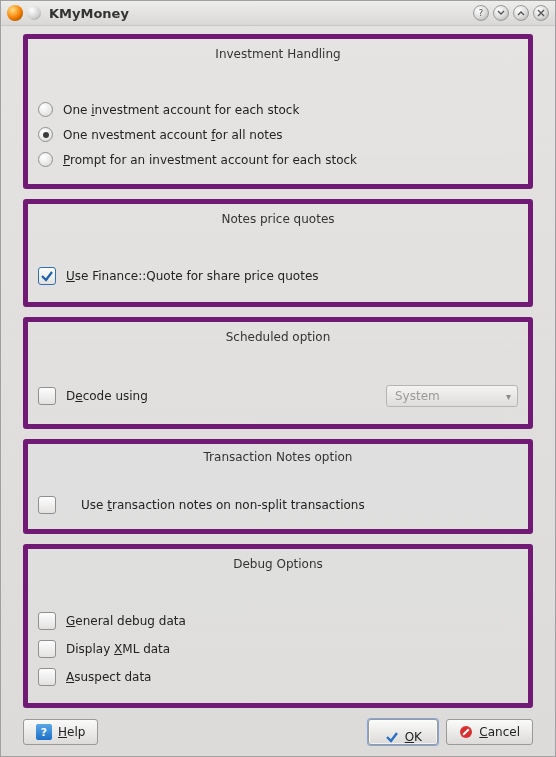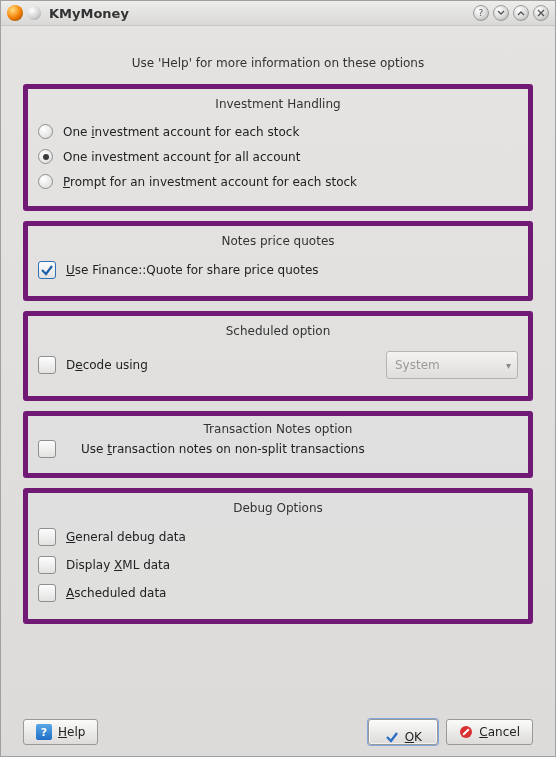--- a/index.html
+++ b/index.html
@@ -76,20 +76,21 @@
     background: rgba(255,255,255,0.06);
   }
   .group-title {
     text-align: center;
     font-size: 12px;
     color: #333;
     padding: 8px 0 6px 0;
   }
   .group-body {
     padding: 2px 10px 12px 10px;
+    margin-top: 28px;
   }
   .row {
     display: flex;
     align-items: center;
     gap: 10px;
     padding: 5px 0;
   }
 
   
   .radio {
@@ -126,21 +127,21 @@
   .checkbox svg { display: none; }
 
   .option-label {
     font-size: 12px;
     color: #222;
     cursor: pointer;
   }
 
   .combo {
     margin-left: auto;
-    width: 132px; height: 28px;
+    width: 132px; height: 22px;
     border: 1px solid #b5b4b3;
     border-radius: 3px;
     background: linear-gradient(to bottom, #f4f3f2, #dedddc);
     display: flex; align-items: center; justify-content: space-between;
     padding: 0 6px 0 8px;
     color: #9a9a99;
     font-size: 12px;
     cursor: default;
   }
   .combo .arrow { font-size: 10px; color: #8b8b8b; }
@@ -208,34 +209,33 @@
     <div class="winbtn">
         <svg width="8" height="8" viewBox="0 0 8 8">
           <path d="M1 1 L7 7 M7 1 L1 7" stroke="#555" stroke-width="1.4"></path>
         </svg>
       </div>
   </div>
 </div>
 
 <div class="body">
 
-  <div class="hint">Use 'Help' for more information on these options</div>
 
   <div class="content">
 
     <div class="groupbox">
       <div class="group-title">Investment Handling</div>
       <div class="group-body">
         <div class="row">
           <div class="radio"></div>
           <span class="option-label"><span>One </span><span class="u">i</span><span>nvestment account for each stock</span></span>
         </div>
         <div class="row">
           <div class="radio checked"></div>
-          <span class="option-label"><span>One investment account </span><span class="u">f</span><span>or all account</span></span>
+          <span class="option-label"><span>One nvestment account </span><span class="u">f</span><span>or all notes</span></span>
         </div>
         <div class="row">
           <div class="radio"></div>
           <span class="option-label"><span class="u">P</span><span>rompt for an investment account for each stock</span></span>
         </div>
       </div>
     </div>
 
     <div class="groupbox">
       <div class="group-title">Notes price quotes</div>
@@ -292,21 +292,21 @@
         <div class="row">
           <div class="checkbox">
             
           </div>
           <span class="option-label"><span>Display </span><span class="u">X</span><span>ML data</span></span>
         </div>
         <div class="row">
           <div class="checkbox">
             
           </div>
-          <span class="option-label"><span class="u">A</span><span>scheduled data</span></span>
+          <span class="option-label"><span class="u">A</span><span>suspect data</span></span>
         </div>
       </div>
     </div>
 
   </div>
 
   <div class="footer">
     <div class="btn">
       <span class="icon-help">?</span>
       <span><span class="ul">H</span><span>elp</span></span>

